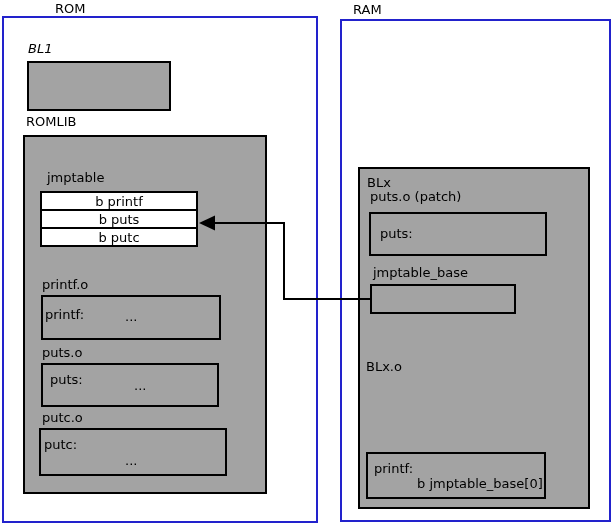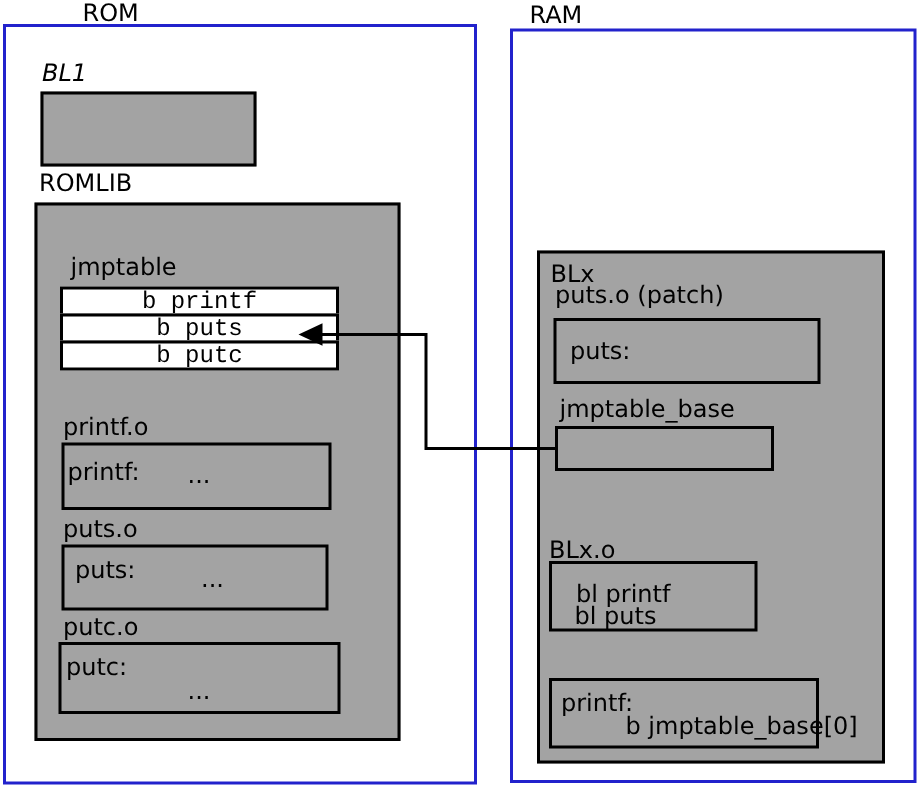--- a/index.html
+++ b/index.html
@@ -3,39 +3,39 @@
 <meta charset="utf-8">
 <style>
   * { box-sizing: border-box; margin: 0; padding: 0; }
   html, body { background: #ffffff; }
   #canvas {
     position: relative;
     width: 613px;
     height: 530px;
     background: #ffffff;
     font-family: "DejaVu Sans", "Liberation Sans", sans-serif;
-    font-size: 16px;
+    font-size: 13px;
     color: #000;
     overflow: hidden;
   }
   .abs { position: absolute; }
   .frame { border: 2px solid var(--frame-blue, #2222cc); background: transparent; }
   .bbox  { border: 2px solid var(--line-black, #000); background: #a3a3a3; }
   .lbl   { white-space: nowrap; line-height: 15px; }
   .ctr   { text-align: center; }
 
   
   #rom-title       { left: 55px;  top: 1px; }
   #rom-frame       { left: 2px;   top: 16px;  width: 316px; height: 507px; }
   #bl1-label       { left: 28px;  top: 41px; font-style: italic; }
   #bl1-box         { left: 27px;  top: 61px;  width: 144px; height: 50px; }
   #romlib-label    { left: 26px;  top: 114px; }
   #romlib-box      { left: 23px;  top: 135px; width: 244px; height: 359px; }
   #jmptable-label  { left: 47px;  top: 170px; }
-  #jmptable-table  { left: 40px;  top: 191px; width: 186px; font-family: Liberation Mono, monospace; }
+  #jmptable-table  { left: 40px;  top: 191px; width: 158px; }
   .jrow { position: relative; height: 20px; border: 2px solid #000; background: #fff; line-height: 17px; }
   .jrow + .jrow { margin-top: -2px; }
 
   #printf-o-label  { left: 42px;  top: 277px; }
   #printf-o-box    { left: 41px;  top: 295px; width: 180px; height: 45px; }
   #printf-o-sym    { left: 2px;   top: 10px; }
   #printf-o-dots   { left: 82px;  top: 12px; }
 
   #puts-o-label    { left: 42px;  top: 345px; }
   #puts-o-box      { left: 41px;  top: 363px; width: 178px; height: 44px; }
@@ -115,24 +115,20 @@
 
   <div class="abs lbl" id="puts-patch-label">puts.o (patch)</div>
   <div class="abs bbox" id="puts-patch-box">
     <span class="abs lbl" id="puts-patch-sym">puts:</span>
   </div>
 
   <div class="abs lbl" id="jmptable-base-label">jmptable_base</div>
   <div class="abs bbox" id="jmptable-base-box"></div>
 
   <div class="abs lbl" id="blx-o-label">BLx.o</div>
-  <div class="abs bbox" id="blx-o-box">
-    <span class="abs lbl" id="blx-o-line1">bl printf</span>
-    <span class="abs lbl" id="blx-o-line2">bl puts</span>
-  </div>
 
   <div class="abs bbox" id="wrapper-box">
     <span class="abs lbl" id="wrapper-sym">printf:</span>
     <span class="abs lbl" id="wrapper-instr">b jmptable_base[0]</span>
   </div>
 
   <svg class="abs" id="arrow-overlay" viewBox="0 0 613 530" xmlns="http://www.w3.org/2000/svg">
     <polyline points="370,299 284,299 284,223 213,223" fill="none" stroke="#000000" stroke-width="2"></polyline>
     <polygon points="199,223 215,215.5 215,230.5" fill="#000000" stroke="none"></polygon>
   </svg>

